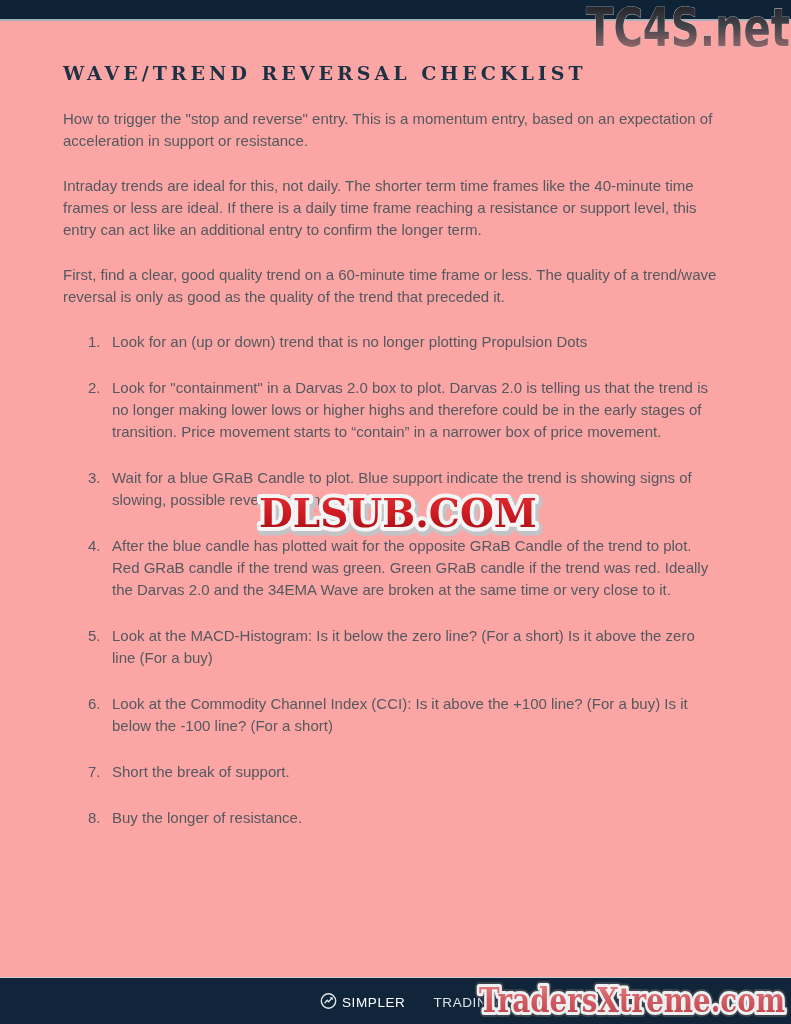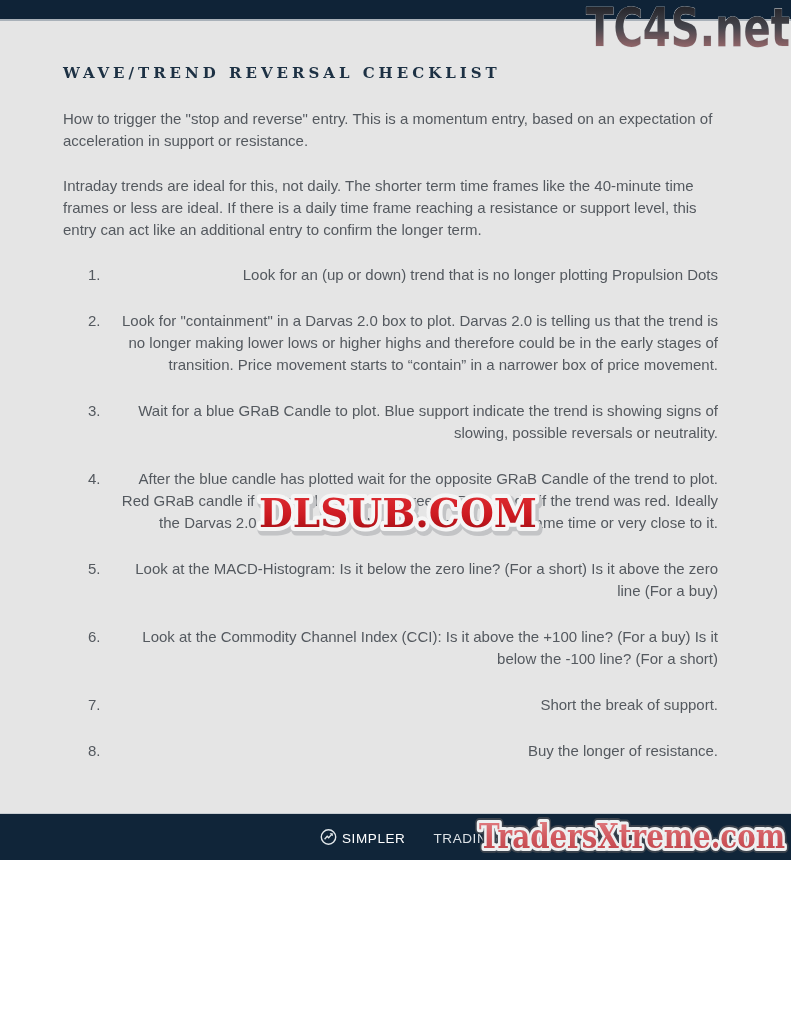--- a/index.html
+++ b/index.html
@@ -1,54 +1,53 @@
 <!DOCTYPE html>
 <html><head>
 <meta charset="utf-8">
 <style>
   html,body{margin:0;padding:0;background:#ffffff;}
   .page{
     position:relative;
-    width:791px;height:860px;
-    background:#e5e5e5;
+    width:791px;height:1024px;
+    background:#fca5a5;
     overflow:hidden;
     font-family:"Liberation Sans", sans-serif;
   }
   
   .topbar{
     position:absolute;top:0;left:0;width:791px;height:19px;
     background:#0f2337;
     border-bottom:2px solid #a9b1b9;
   }
   .wm-top{position:absolute;top:0;right:-3px;}
   
   .content{
     position:absolute;top:21px;left:63px;width:655px;
     color:#54595f;
     font-size:15px;line-height:22px;
   }
   h1.doc-title{
     margin:41px 0 5px 0;
     font-family:"DejaVu Serif", serif;
     font-weight:700;
-    font-size:15px;line-height:23px;
+    font-size:19px;line-height:23px;
     letter-spacing:4px;
     color:#1d3144;
   }
   .content p{margin:23px 0 0 0;}
   ol.checklist{
     list-style:none;counter-reset:item;
     margin:23px 0 0 0;padding:0;
   }
   ol.checklist li{
     counter-increment:item;
     position:relative;
     padding-left:49px;
     margin:0 0 24px 0;
-    text-align:right;
   }
   ol.checklist li::before{
     content:counter(item) ".";
     position:absolute;left:25px;top:0;
     color:#54595f;
   }
   
   .wm-mid{position:absolute;left:248px;top:484px;}
   
   .footerbar{
@@ -85,20 +84,21 @@
       </linearGradient>
     </defs>
     <text x="106" y="46" text-anchor="middle" font-family="DejaVu Sans, sans-serif" font-size="54" textLength="204" lengthAdjust="spacingAndGlyphs" fill="url(#tcgrad)" stroke="#d4d7d9" stroke-width="0.7" paint-order="stroke">TC4S.net</text>
   </svg>
 
   <div class="content">
     <h1 class="doc-title">WAVE/TREND REVERSAL CHECKLIST</h1>
 
     <p>How to trigger the "stop and reverse" entry. This is a momentum entry, based on an expectation of acceleration in support or resistance.</p>
     <p>Intraday trends are ideal for this, not daily. The shorter term time frames like the 40-minute time frames or less are ideal. If there is a daily time frame reaching a resistance or support level, this entry can act like an additional entry to confirm the longer term.</p>
+    <p>First, find a clear, good quality trend on a 60-minute time frame or less. The quality of a trend/wave reversal is only as good as the quality of the trend that preceded it.</p>
 
     <ol class="checklist">
       <li><span>Look for an (up or down) trend that is no longer plotting Propulsion Dots</span></li>
       <li><span>Look for "containment" in a Darvas 2.0 box to plot. Darvas 2.0 is telling us that the trend is no longer making lower lows or higher highs and therefore could be in the early stages of transition. Price movement starts to “contain” in a narrower box of price movement.</span></li>
       <li><span>Wait for a blue GRaB Candle to plot. Blue support indicate the trend is showing signs of slowing, possible reversals or neutrality.</span></li>
       <li><span>After the blue candle has plotted wait for the opposite GRaB Candle of the trend to plot. Red GRaB candle if the trend was green. Green GRaB candle if the trend was red. Ideally the Darvas 2.0 and the 34EMA Wave are broken at the same time or very close to it.</span></li>
       <li><span>Look at the MACD-Histogram: Is it below the zero line? (For a short) Is it above the zero line (For a buy)</span></li>
       <li><span>Look at the Commodity Channel Index (CCI): Is it above the +100 line? (For a buy) Is it below the -100 line? (For a short)</span></li>
       <li><span>Short the break of support.</span></li>
       <li><span>Buy the longer of resistance.</span></li>

